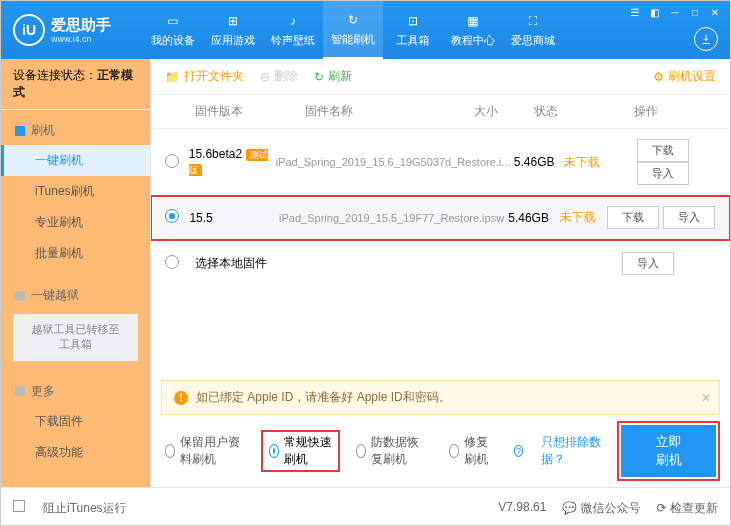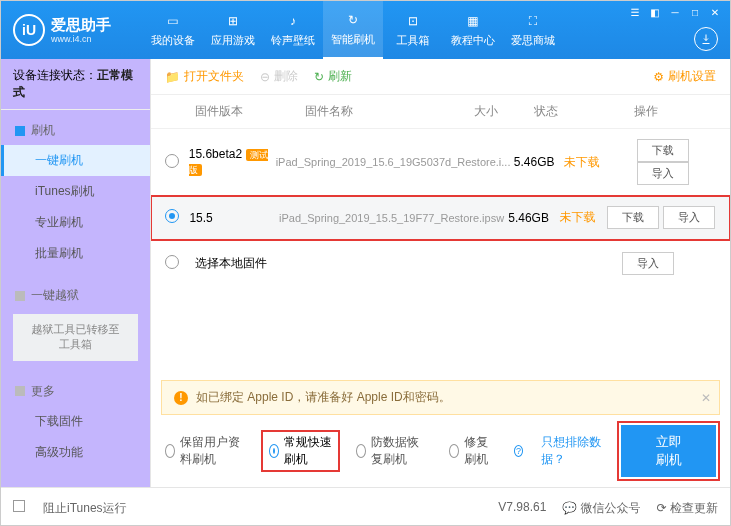--- a/index.html
+++ b/index.html
@@ -13,21 +13,21 @@
 .logo-sub{font-size:9px;opacity:.85}
 .nav{display:flex;height:58px;margin-left:20px}
 .nav-item{width:60px;display:flex;flex-direction:column;align-items:center;justify-content:center;color:#fff;cursor:pointer;gap:3px}
 .nav-item.active{background:rgba(255,255,255,.15);border-bottom:2px solid #fff}
 .nav-icon{width:18px;height:18px;display:flex;align-items:center;justify-content:center}
 .nav-label{font-size:11px}
 .win-controls{position:absolute;right:6px;top:4px;display:flex;gap:2px}
 .win-btn{width:18px;height:14px;color:#fff;display:flex;align-items:center;justify-content:center;cursor:pointer;font-size:10px}
 .help-circle{position:absolute;right:12px;top:26px;width:24px;height:24px;border:1.5px solid #fff;border-radius:50%;display:flex;align-items:center;justify-content:center;color:#fff;cursor:pointer}
 .body{flex:1;display:flex;overflow:hidden}
-.sidebar{width:150px;background:#c4b5fd;border-right:1px solid #e5e5e5;display:flex;flex-direction:column;overflow-y:auto}
+.sidebar{width:150px;background:#fdba74;border-right:1px solid #e5e5e5;display:flex;flex-direction:column;overflow-y:auto}
 .conn-status{padding:8px 12px;border-bottom:1px solid #eee;font-size:11px}
 .conn-status b{color:#222}
 .side-group{padding:6px 0}
 .side-head{padding:6px 14px;color:#666;display:flex;align-items:center;gap:6px;font-size:12px}
 .side-head .sq{width:10px;height:10px;background:#2196f3}
 .side-head.gray .sq{background:#bbb}
 .side-item{padding:7px 14px 7px 34px;color:#555;cursor:pointer;font-size:12px}
 .side-item.active{background:#e3f1ff;color:#2196f3;border-left:3px solid #2196f3;padding-left:31px}
 .side-note{margin:4px 12px;padding:8px;background:#eef0f2;color:#888;font-size:11px;line-height:1.4;text-align:center}
 .main{flex:1;display:flex;flex-direction:column;overflow:hidden;position:relative}

